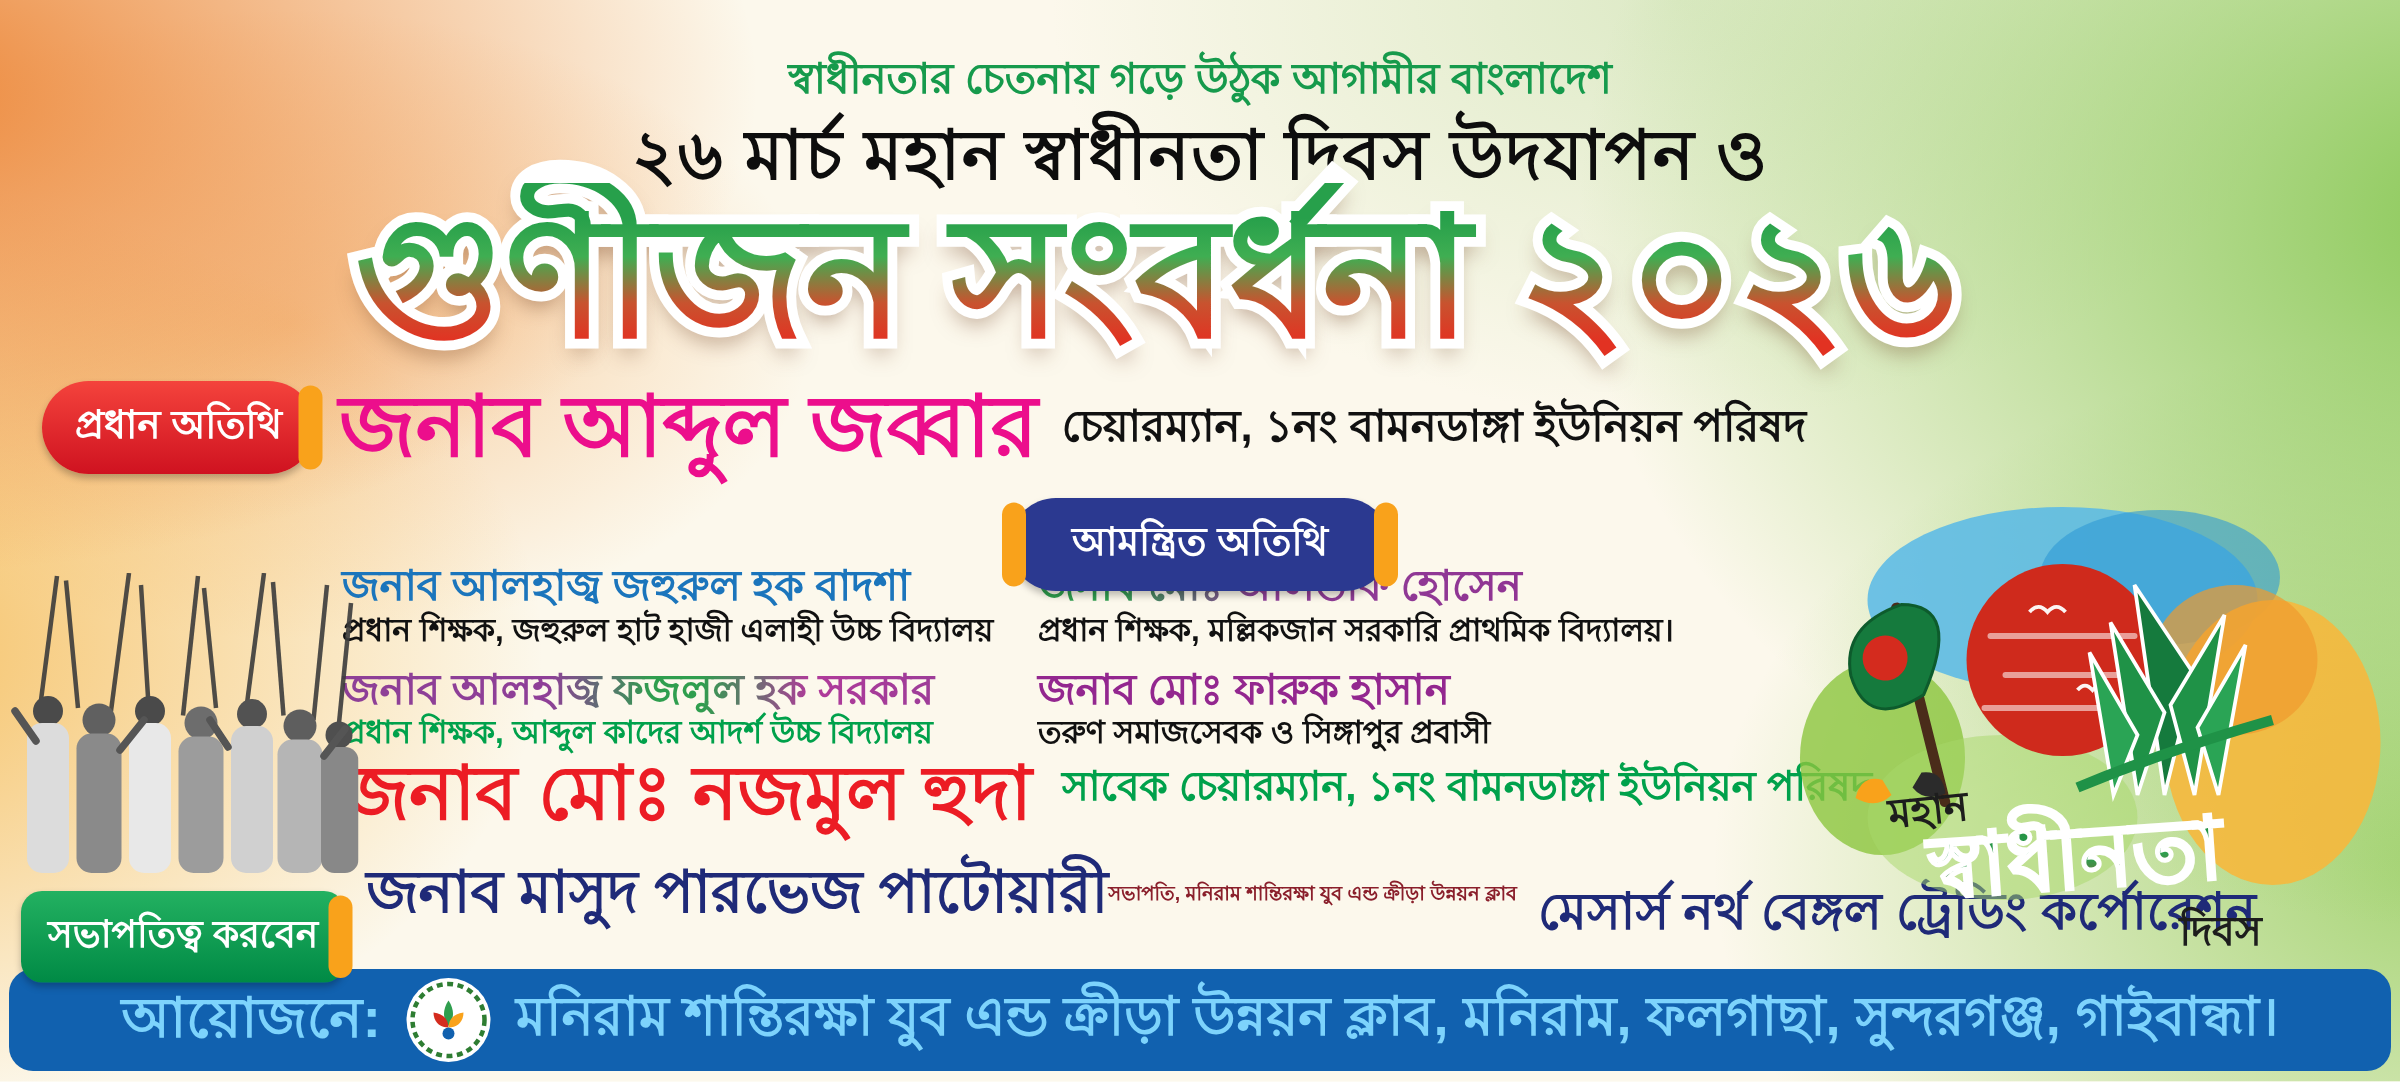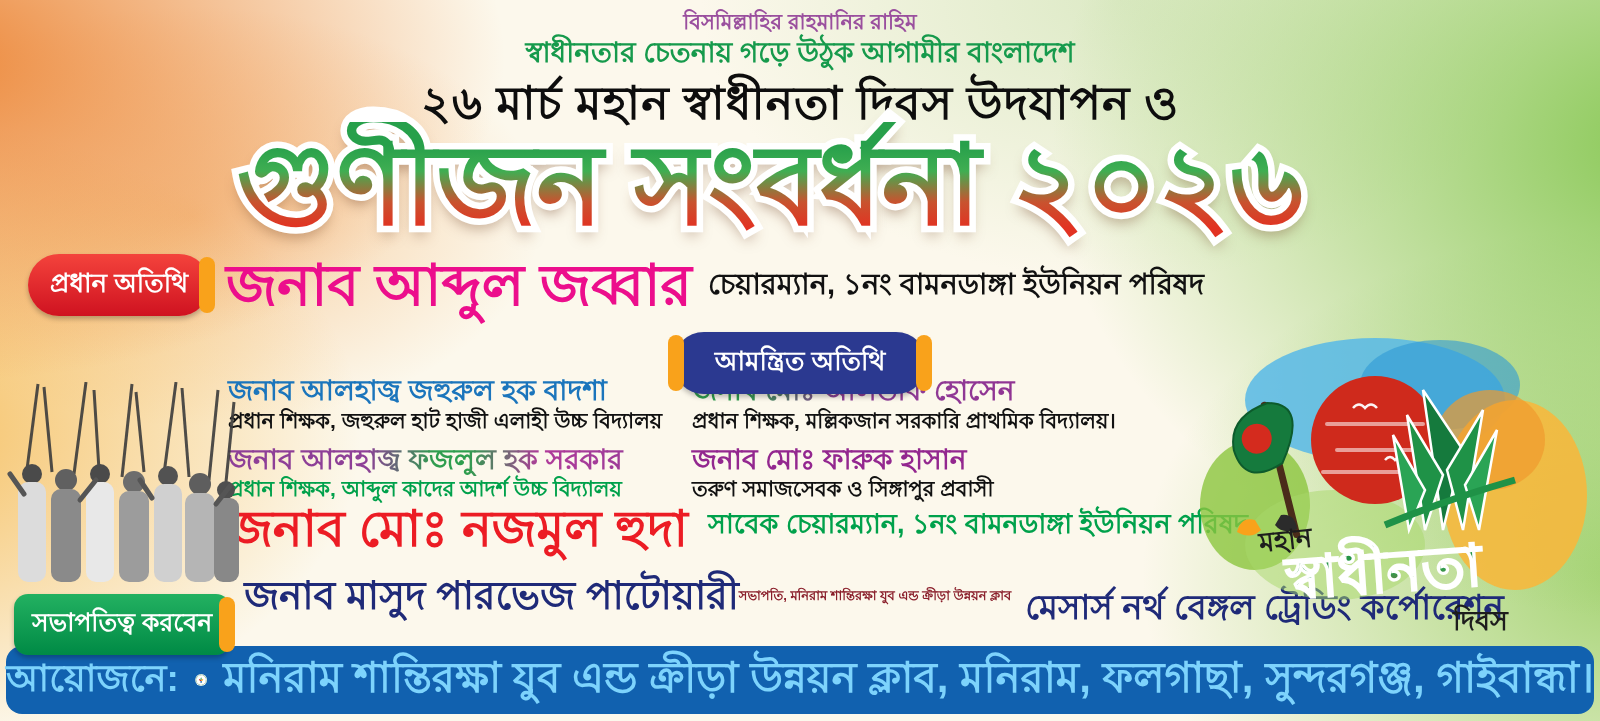--- a/index.html
+++ b/index.html
@@ -65,31 +65,30 @@
   .bottom-row{position:absolute;left:14px;top:576px;display:flex;align-items:flex-start;gap:14px;white-space:nowrap;}
   .president-block{display:flex;align-items:center;}
   .president-name{font-size:39px;font-weight:800;color:#1f2a78;line-height:1.05;}
   .president-sub{font-size:13px;font-weight:bold;color:#8a1f2b;margin-top:1px;}
   .sponsor-name{font-size:34px;font-weight:800;color:#1f2a78;padding-top:5px;}
   .bottom-row .badge-green{margin-top:18px;}
   
   .org-bar{position:absolute;left:6px;right:6px;top:646px;height:68px;background:#1161af;
     border-radius:16px;display:flex;align-items:center;justify-content:center;gap:16px;color:#7dd3fc;}
   .org-label{font-size:37px;font-weight:800;}
-  .org-name{font-size:42px;font-weight:800;white-space:nowrap;}
+  .org-name{font-size:36px;font-weight:800;white-space:nowrap;}
   
   .crowd{position:absolute;left:4px;top:382px;}
   .art{position:absolute;left:1185px;top:330px;}
 </style>
 </head>
 <body>
 
 <div id="banner">
 
-  <div class="ctr bismillah">বিসমিল্লাহির রাহমানির রাহিম</div>
   <div class="ctr motto">স্বাধীনতার চেতনায় গড়ে উঠুক আগামীর বাংলাদেশ</div>
   <div class="ctr occasion">২৬ মার্চ মহান স্বাধীনতা দিবস উদযাপন ও</div>
 
   <div class="title-wrap">
     <span class="title-outline">গুণীজন সংবর্ধনা ২০২৬</span>
     <span class="title-fill">গুণীজন সংবর্ধনা ২০২৬</span>
   </div>
 
   <div class="chief-row">
     <span class="badge badge-red">প্রধান অতিথি</span>

